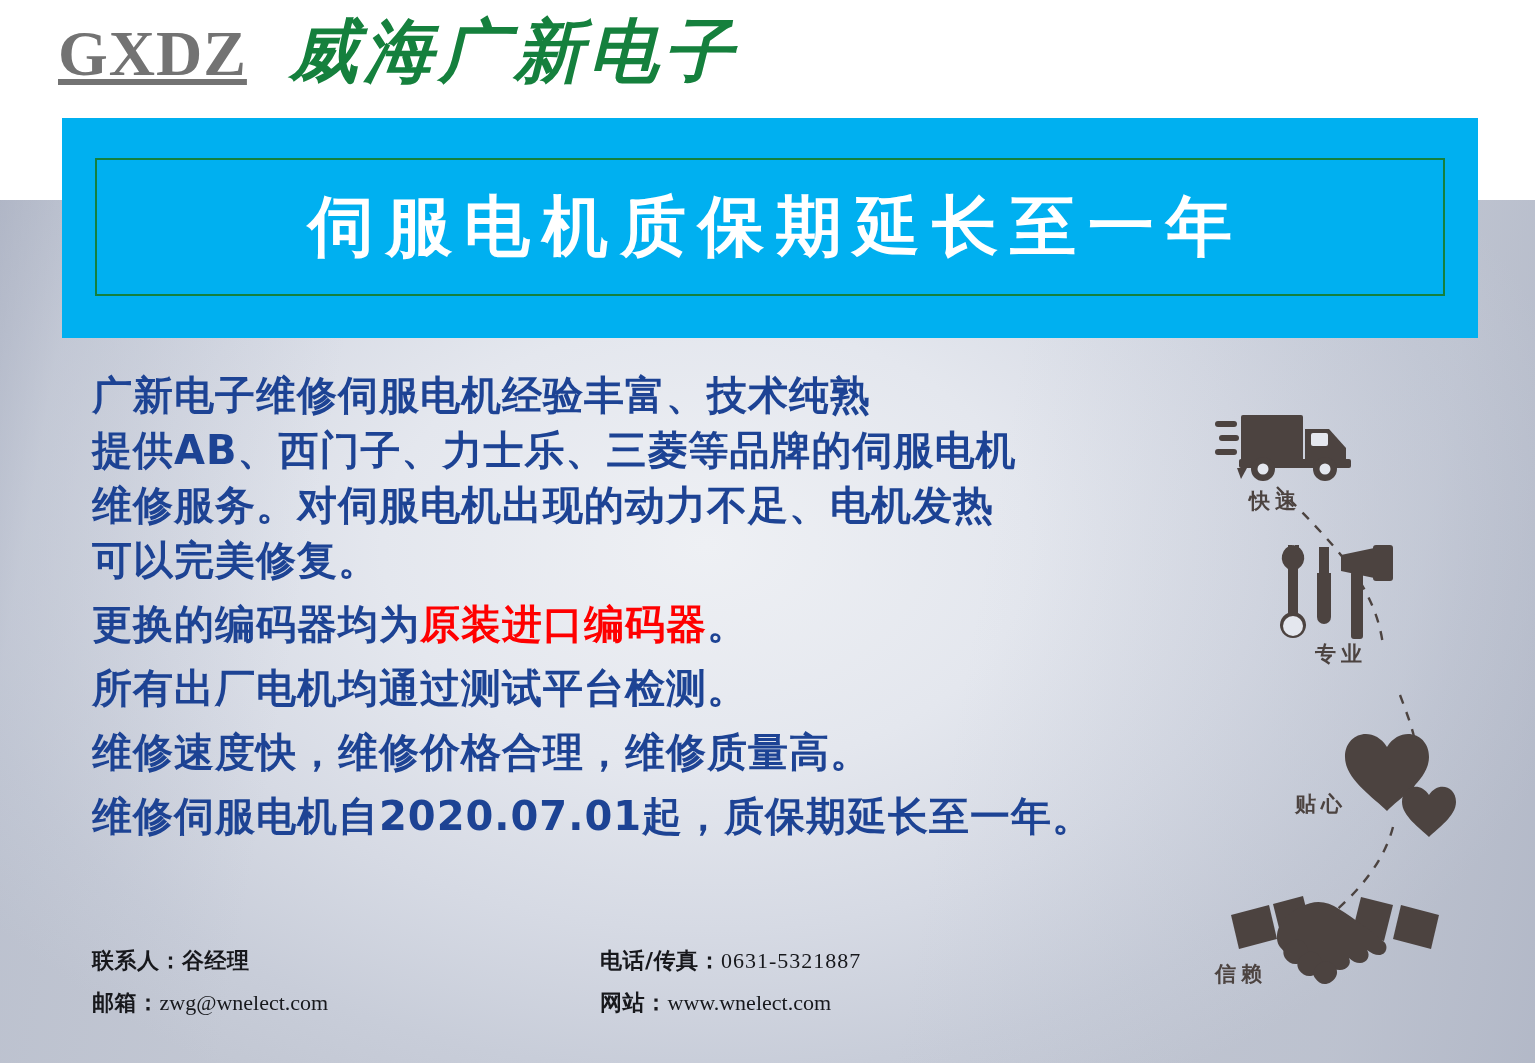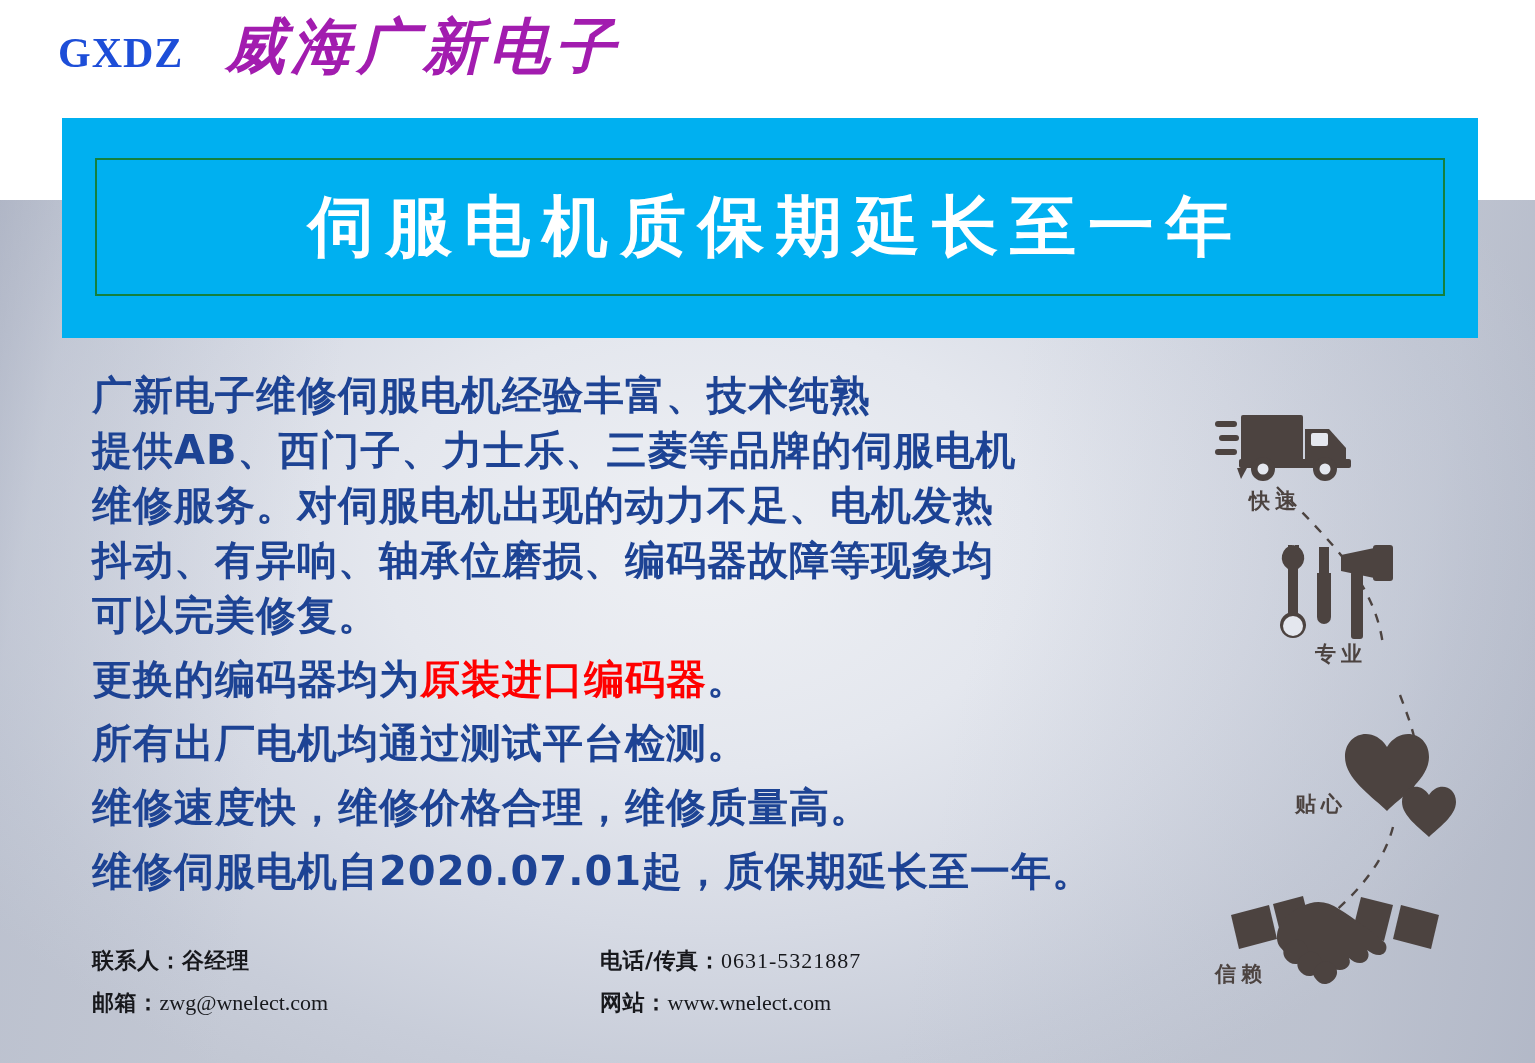--- a/index.html
+++ b/index.html
@@ -49,32 +49,33 @@
     position: absolute;
     left: 58px;
     top: 16px;
     display: flex;
     align-items: baseline;
     gap: 42px;
     white-space: nowrap;
   }
   .logo-abbr {
     font-family: "Liberation Serif", "DejaVu Serif", serif;
-    font-size: 42px;
+    font-size: 64px;
     font-weight: 700;
     letter-spacing: 1px;
-    color: #1d4ed8;
+    color: #737373;
     line-height: 1;
+    text-decoration: underline;
   }
   .logo-cn {
     font-family: "DejaVu Serif", "Liberation Serif", serif;
-    font-size: 60px;
+    font-size: 69px;
     font-weight: 700;
     letter-spacing: 6px;
-    color: #a21caf;
+    color: #15803d;
     line-height: 1;
     font-style: italic;
   }
 
   
   .banner {
     position: absolute;
     left: 62px;
     top: 118px;
     width: 1416px;
@@ -186,21 +187,20 @@
   <div class="banner">
     <div class="banner-inner">
       <div class="banner-title">伺服电机质保期延长至一年</div>
     </div>
   </div>
 
   <div class="copy">
     <p>广新电子维修伺服电机经验丰富、技术纯熟</p>
     <p>提供AB、西门子、力士乐、三菱等品牌的伺服电机</p>
     <p>维修服务。对伺服电机出现的动力不足、电机发热</p>
-    <p>抖动、有异响、轴承位磨损、编码器故障等现象均</p>
     <p>可以完美修复。</p>
     <p class="para-gap"><span>更换的编码器均为</span><span class="hl">原装进口编码器</span><span>。</span></p>
     <p class="para-gap">所有出厂电机均通过测试平台检测。</p>
     <p class="para-gap">维修速度快，维修价格合理，维修质量高。</p>
     <p class="para-gap">维修伺服电机自2020.07.01起，质保期延长至一年。</p>
   </div>
 
   <div class="contact">
     <div class="cell"><span>联系人：</span><span>谷经理</span></div>
     <div class="cell"><span>电话/传真：</span><span class="val sp">0631-5321887</span></div>

